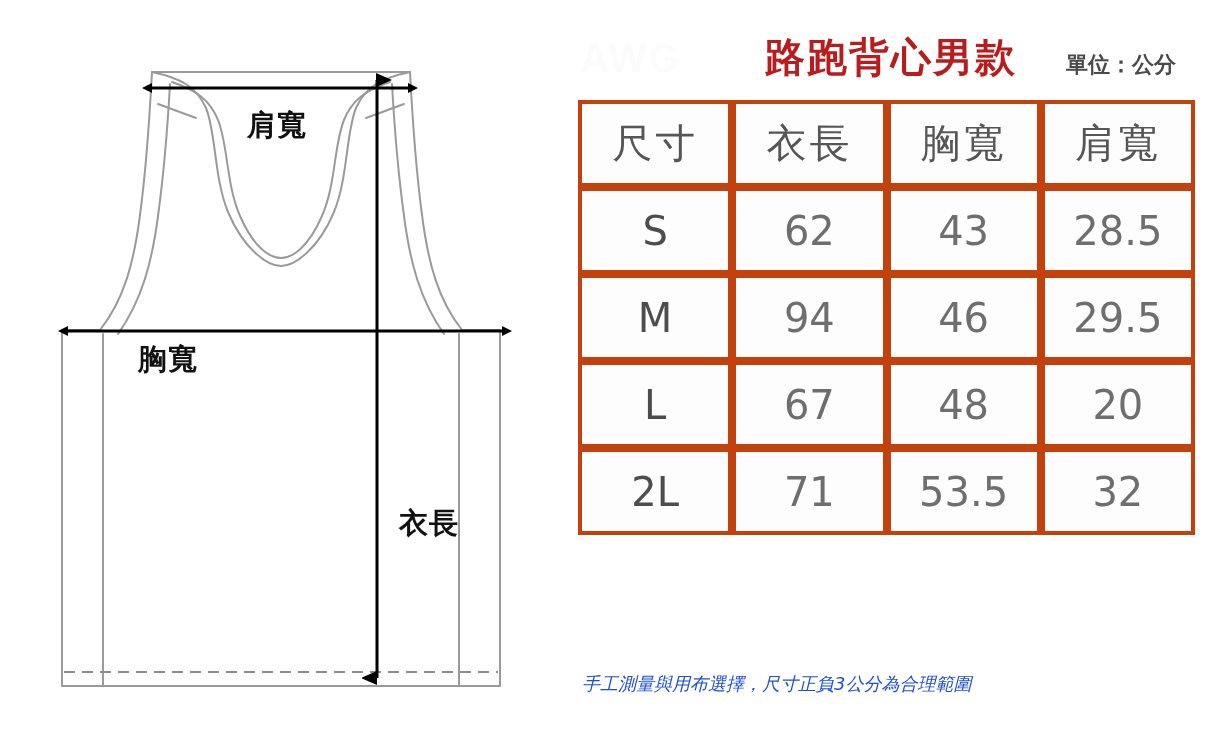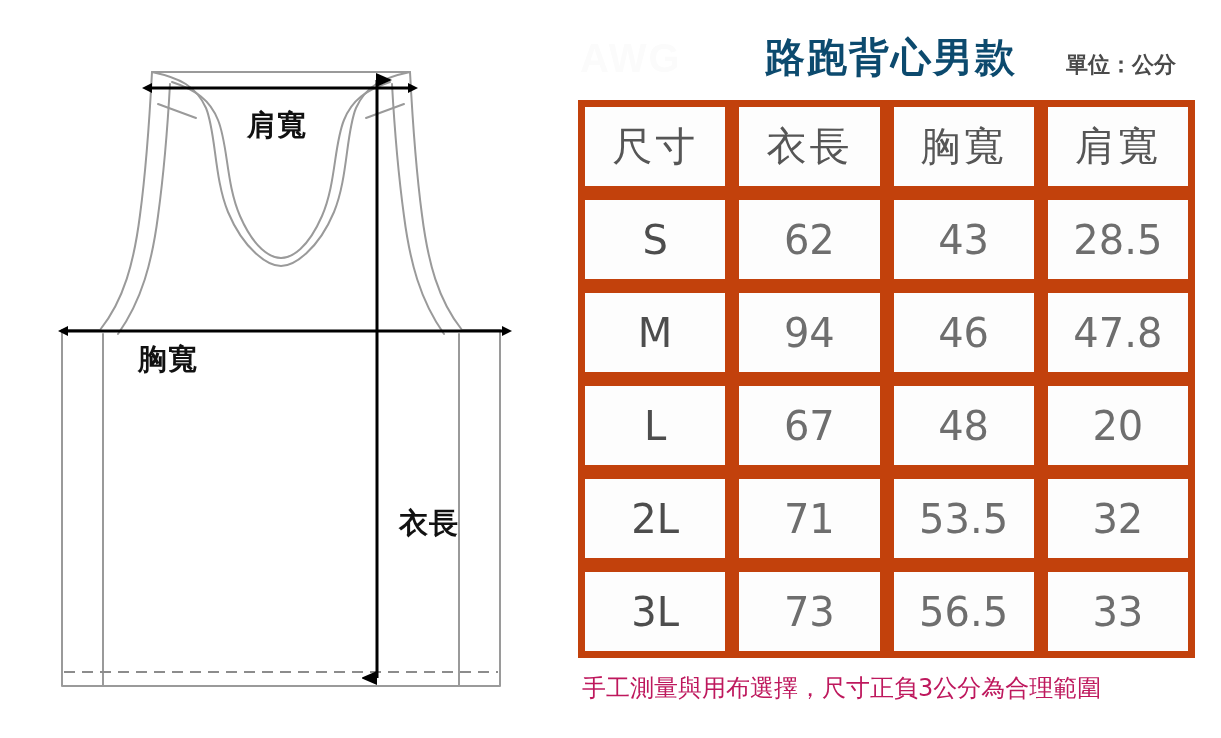--- a/index.html
+++ b/index.html
@@ -76,21 +76,21 @@
     letter-spacing: 2px;
     font-family: "Liberation Sans", sans-serif;
     user-select: none;
   }
   #chart-title {
     position: absolute;
     left: 205px;
     top: 2px;
     font-size: 40px;
     font-weight: 600;
-    color: #0c4a6e;
+    color: #b91c1c;
     letter-spacing: 2px;
     white-space: nowrap;
     font-family: "DejaVu Sans", "Liberation Sans", sans-serif;
     text-align: right;
   }
   #unit-label {
     position: absolute;
     left: 506px;
     top: 22px;
     font-size: 22px;
@@ -111,21 +111,21 @@
     border-spacing: 0;
     table-layout: fixed;
   }
   #size-table col { width: 25%; }
   #size-table th,
   #size-table td {
     height: 79px;
     text-align: center;
     vertical-align: middle;
     background: #fdfdfd;
-    border: 7px solid #c2410c;
+    border: 4px solid #c2410c;
     color: #6e6e6e;
     font-weight: 400;
     padding: 0;
   }
   #size-table th {
     font-size: 40px;
     color: #565656;
     letter-spacing: 3px;
     font-family: "DejaVu Sans", "Liberation Sans", sans-serif;
     font-weight: 500;
@@ -135,25 +135,26 @@
     font-family: "DejaVu Sans", "Liberation Sans", sans-serif;
   }
   #size-table td.size-cell {
     color: #4d4d4d;
   }
 
   #footer-note {
     position: absolute;
     left: 22px;
     top: 672px;
-    font-size: 24px;
-    color: #be185d;
+    font-size: 18px;
+    color: #1d4ed8;
     white-space: nowrap;
     letter-spacing: 0px;
     font-family: "DejaVu Sans", "Liberation Sans", sans-serif;
+    font-style: italic;
   }
 </style>
 </head>
 <body>
 
 <div id="page">
 
   <div id="diagram-panel">
 
     <svg id="garment-svg" width="560" height="738" viewBox="0 0 560 738">
@@ -260,39 +261,33 @@
         <tr>
           <td class="size-cell">S</td>
           <td>62</td>
           <td>43</td>
           <td>28.5</td>
         </tr>
         <tr>
           <td class="size-cell">M</td>
           <td>94</td>
           <td>46</td>
-          <td>47.8</td>
+          <td>29.5</td>
         </tr>
         <tr>
           <td class="size-cell">L</td>
           <td>67</td>
           <td>48</td>
           <td>20</td>
         </tr>
         <tr>
           <td class="size-cell">2L</td>
           <td>71</td>
           <td>53.5</td>
           <td>32</td>
         </tr>
-        <tr>
-          <td class="size-cell">3L</td>
-          <td>73</td>
-          <td>56.5</td>
-          <td>33</td>
-        </tr>
       </tbody>
     </table>
 
     <div id="footer-note">手工測量與用布選擇，尺寸正負3公分為合理範圍</div>
   </div>
 
 </div>
 
 </body></html>

